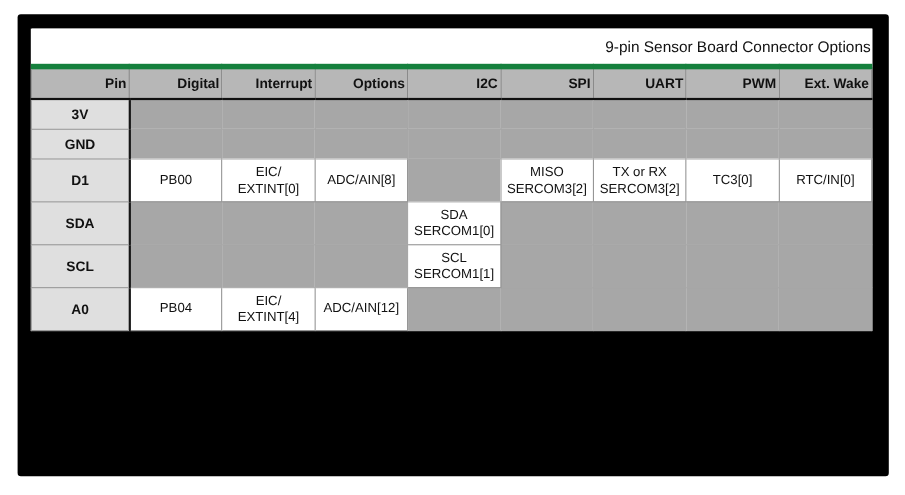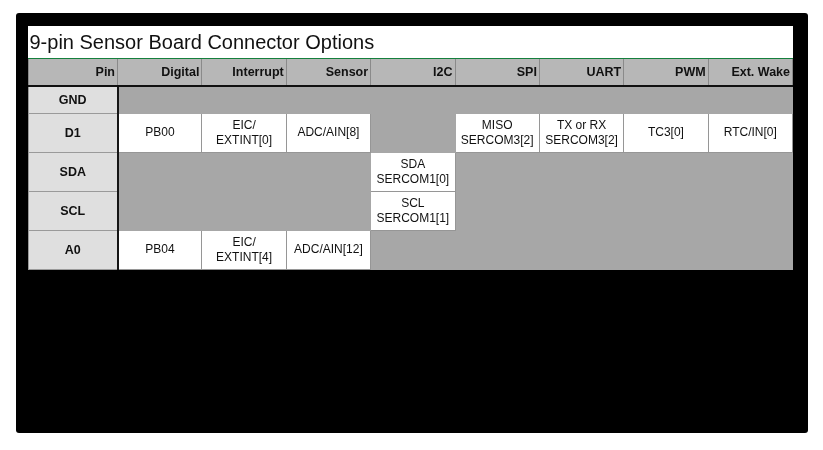--- a/index.html
+++ b/index.html
@@ -27,24 +27,24 @@
     width: 765px;
     border-collapse: collapse;
     table-layout: fixed;
     background: var(--cell-bg, #ffffff);
     color: var(--text, #111111);
   }
   col.c-pin { width: 89px; }
   tr.title-row > th {
     height: 30px;
     font-weight: 400;
-    font-size: 20px;
-    text-align: left;
+    font-size: 14px;
+    text-align: right;
     background: var(--cell-bg, #ffffff);
-    border-bottom: 1px solid #15803d;
+    border-bottom: 5px solid #15803d;
   }
   tr.header-row > th {
     height: 26px;
     font-size: 12.5px;
     font-weight: 700;
     text-align: right;
     background: var(--header-bg, #b7b7b7);
     border: 1px solid #8a8a8a;
     border-top: none;
     border-bottom: 2px solid #101010;
@@ -92,29 +92,40 @@
         <col>
     </colgroup>
     <thead>
       <tr class="title-row">
         <th colspan="9">9-pin Sensor Board Connector Options</th>
       </tr>
       <tr class="header-row">
         <th>Pin</th>
         <th>Digital</th>
         <th>Interrupt</th>
-        <th>Sensor</th>
+        <th>Options</th>
         <th>I2C</th>
         <th>SPI</th>
         <th>UART</th>
         <th>PWM</th>
         <th>Ext. Wake</th>
       </tr>
     </thead>
     <tbody>
+        <tr class="short">
+          <th class="pin">3V</th>
+          <td class="empty"></td>
+          <td class="empty"></td>
+          <td class="empty"></td>
+          <td class="empty"></td>
+          <td class="empty"></td>
+          <td class="empty"></td>
+          <td class="empty"></td>
+          <td class="empty"></td>
+        </tr>
         <tr class="short">
           <th class="pin">GND</th>
           <td class="empty"></td>
           <td class="empty"></td>
           <td class="empty"></td>
           <td class="empty"></td>
           <td class="empty"></td>
           <td class="empty"></td>
           <td class="empty"></td>
           <td class="empty"></td>

